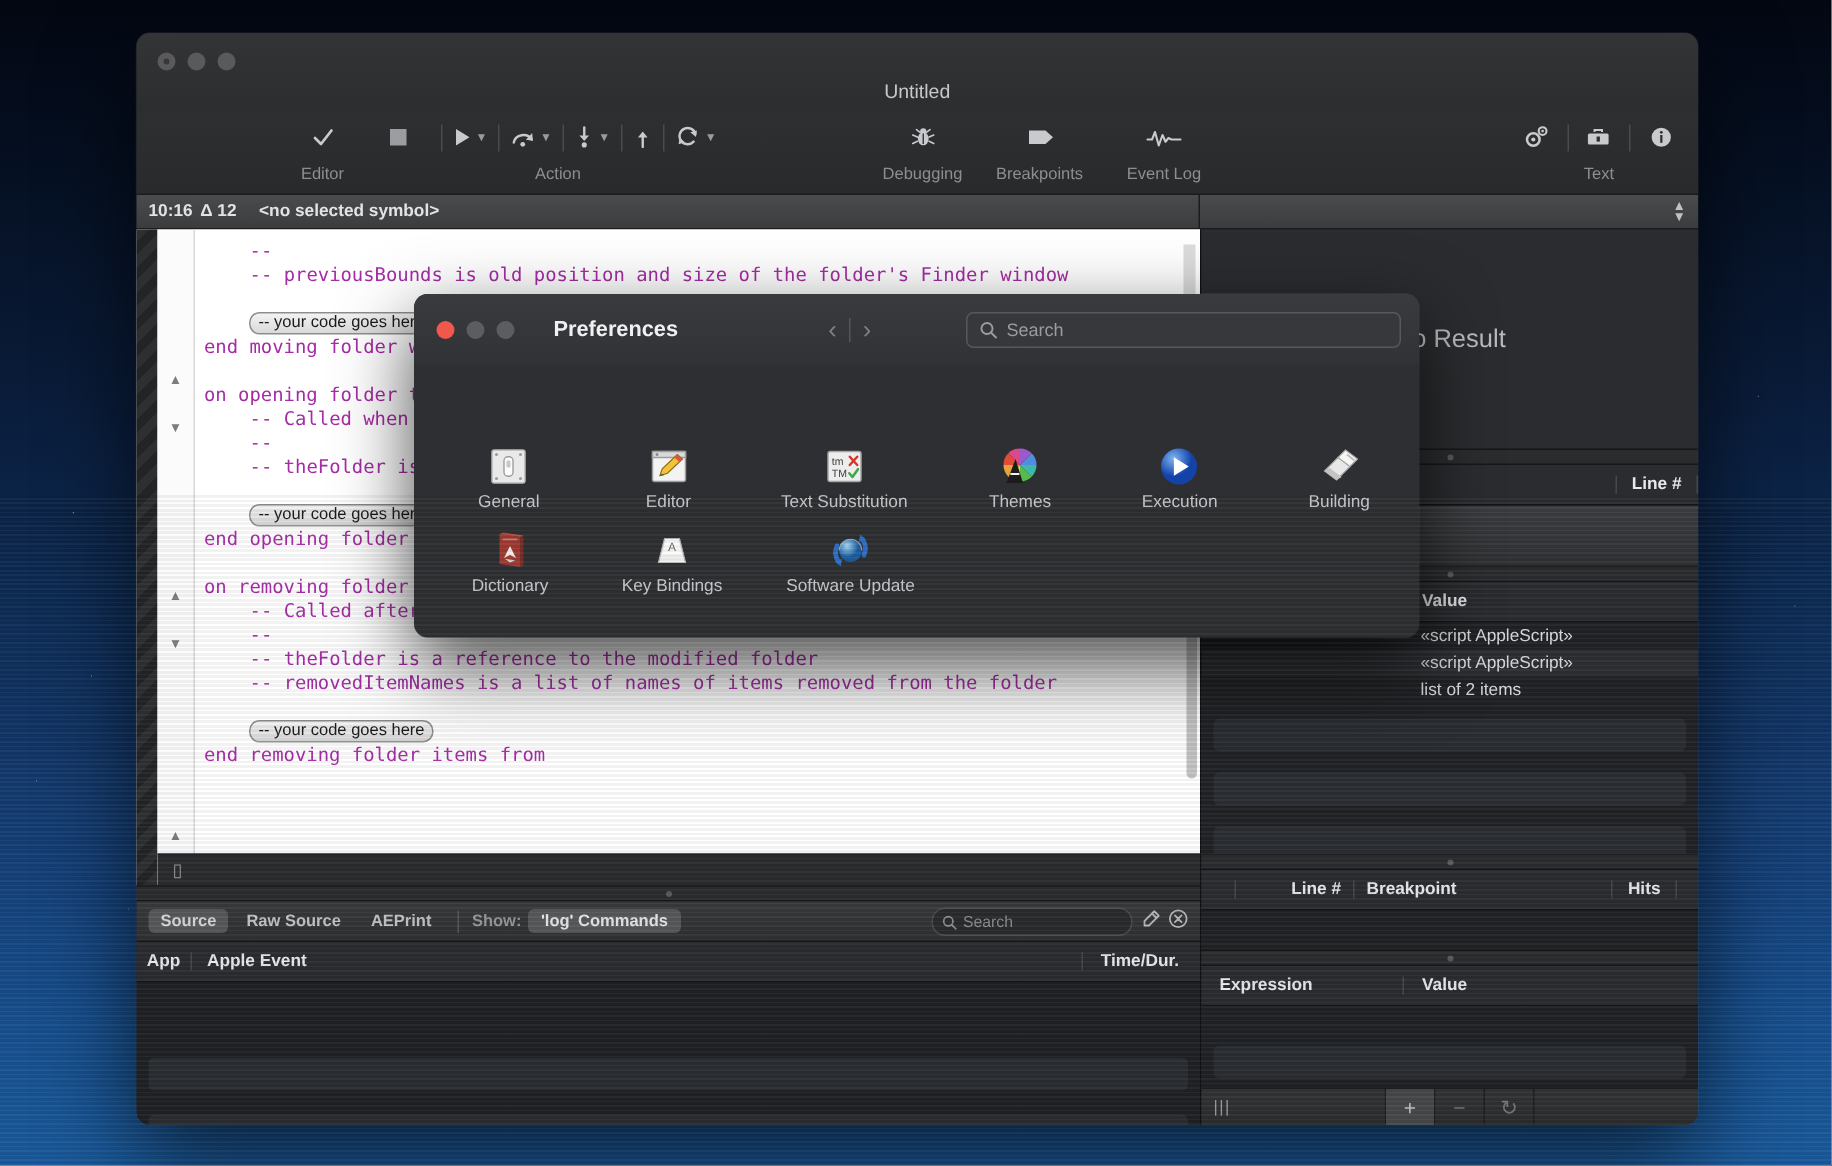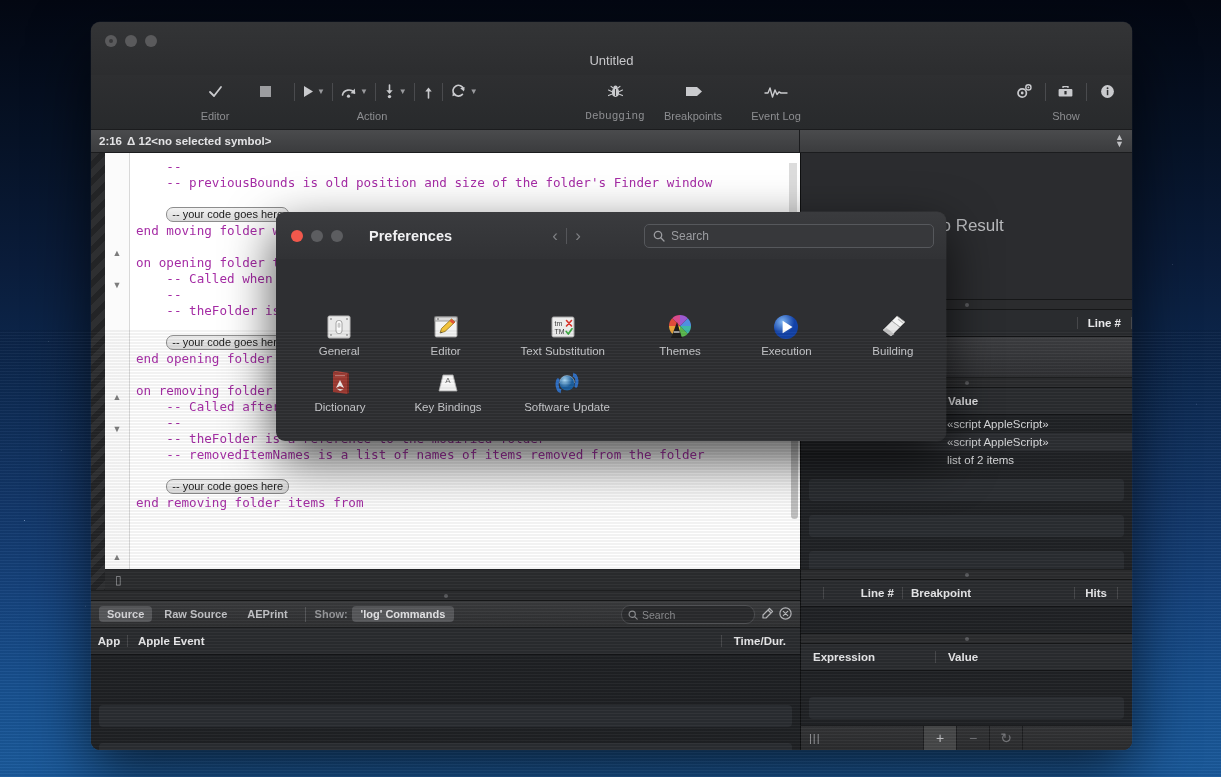--- a/index.html
+++ b/index.html
@@ -266,21 +266,21 @@
   }
   .grip{ color:#9a9b9e; font-size:11px; padding-left:8px; letter-spacing:1px;}
   .fbtns{ position:absolute; left:122px; top:0; bottom:0; display:flex; align-items:stretch;}
   .fbtn{ width:32px; display:flex; align-items:center; justify-content:center;
          color:#c2c3c6; font-size:14px; border-right:1px solid #1d1e20;}
   .fbtn.first{ background:#474849; border-left:1px solid #1d1e20;}
   .fbtn.dim{ color:#75767a;}
 
   
   #prefs-window{
-    position:absolute; left:276px; top:212px; width:670px; height:229px;
+    position:absolute; left:276px; top:196px; width:670px; height:229px;
     background:#2e2f32; border-radius:9px;
     box-shadow: 0 18px 50px rgba(0,0,0,.7), 0 0 0 .5px rgba(255,255,255,.1);
     overflow:hidden; display:flex; flex-direction:column;gap:44px;
   }
   .prefs-title{
     height:47px; flex:0 0 auto;
     background: linear-gradient(180deg,#3a3b3e 0%,#313235 100%);
     display:flex; align-items:center; position:relative;
   }
   .prefs-traffic{ display:flex; gap:8px; margin-left:15px;}
@@ -388,21 +388,21 @@
               <path d="M13.6 5.2 A5.4 5.4 0 1 0 12.4 10.4" stroke="#c9cacd" stroke-width="1.6" fill="none" stroke-linecap="round"></path>
               <path d="M10.2 4.2 L14.6 3 L14 7.4 Z" fill="#c9cacd"></path>
               <path d="M6.6 10.8 L2.4 12.2 L3 7.8 Z" fill="#c9cacd"></path>
             </svg>
             <span class="chev">▼</span>
           </div>
         </div>
         <div class="tlabel" style="margin-left:-44px;">Action</div>
       </div>
 
-      <div class="tgroup" style="left:489px;width:70px;font-family:Liberation Mono, monospace;">
+      <div class="tgroup" style="left:489px;width:70px;">
         <div class="ticons" style="justify-content:center;">
           <div class="tbtn">
             <svg width="17" height="17" viewBox="0 0 17 17">
               <ellipse cx="8.5" cy="9.5" rx="3.6" ry="4.4" fill="#c9cacd"></ellipse>
               <circle cx="8.5" cy="4.6" r="2.1" fill="#c9cacd"></circle>
               <path d="M1.5 7 L4.6 8.4 M1.5 12.6 L4.6 11.2 M15.5 7 L12.4 8.4 M15.5 12.6 L12.4 11.2 M4 3.4 L6.4 5.2 M13 3.4 L10.6 5.2" stroke="#c9cacd" stroke-width="1.1" stroke-linecap="round"></path>
               <path d="M8.5 6 L8.5 13" stroke="#2e2f31" stroke-width="0.9"></path>
             </svg>
           </div>
         </div>
@@ -452,28 +452,28 @@
           </div>
           <div class="sep"></div>
           <div class="tbtn" style="width:30px;">
             <svg width="15" height="15" viewBox="0 0 15 15">
               <circle cx="7.5" cy="7.5" r="6.4" fill="#c9cacd"></circle>
               <rect x="6.8" y="6" width="1.5" height="5.2" fill="#2e2f31"></rect>
               <circle cx="7.55" cy="4.2" r="0.95" fill="#2e2f31"></circle>
             </svg>
           </div>
         </div>
-        <div class="tlabel">Show</div>
+        <div class="tlabel">Text</div>
       </div>
     </div>
 
     <div class="statusbar">
-      <span>2:16</span>
+      <span>10:16</span>
       <span style="margin-left:5px;">Δ 12</span>
-      <span style="margin-left:0;">&lt;no selected symbol&gt;</span>
+      <span style="margin-left:15px;">&lt;no selected symbol&gt;</span>
       <span class="stepper">▲<br>▼</span>
       <span class="divline" style="right:332px;"></span>
     </div>
 
     <div class="body-split">
 
       <div class="left-col">
 
         <div class="code-area">
           <div class="ruler"></div>

